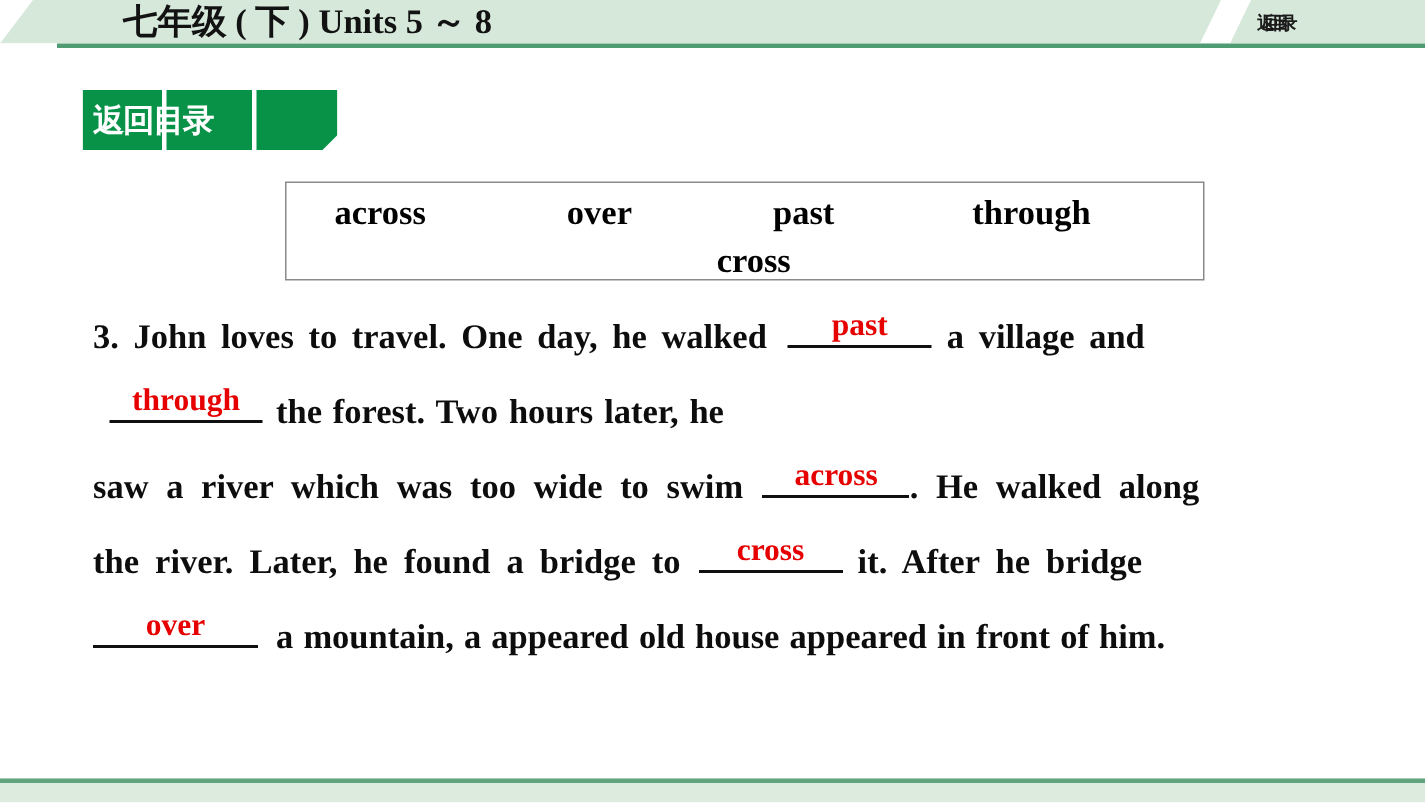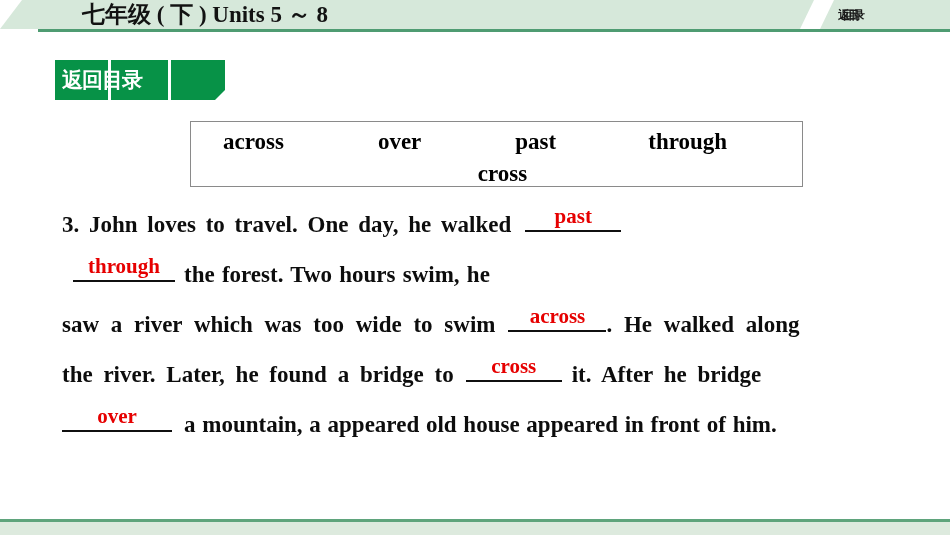--- a/index.html
+++ b/index.html
@@ -229,25 +229,25 @@
     <span class="wb-word">through</span>
   </div>
   <div class="wordbank-row r2">
     <span class="wb-word">cross</span>
   </div>
 </div>
 
 <div class="passage">
 
   <div class="pline ls-1">
-    <span class="seg">3. John loves to travel. One day, he walked</span><span class="blank" style="width:96px;margin-left:14px;margin-right:10px;"><span class="ans">past</span></span>
+    <span class="seg">3. John loves to travel. One day, he walked</span><span class="blank" style="width:96px;margin-left:14px;margin-right:10px;"><span class="ans">past</span></span><span class="seg">a village and</span>
   </div>
 
   <div class="pline ls-2">
-    <span class="blank" style="width:102px;margin-left:11px;margin-right:9px;"><span class="ans">through</span></span><span class="seg">the forest. Two hours swim, he</span>
+    <span class="blank" style="width:102px;margin-left:11px;margin-right:9px;"><span class="ans">through</span></span><span class="seg">the forest. Two hours later, he</span>
   </div>
 
   <div class="pline ls-3">
     <span class="seg">saw a river which was too wide to swim</span><span class="blank" style="width:98px;margin-left:13px;margin-right:0px;"><span class="ans">across</span></span><span class="seg">. He walked along</span>
   </div>
 
   <div class="pline ls-4">
     <span class="seg">the river. Later, he found a bridge to</span><span class="blank" style="width:96px;margin-left:12px;margin-right:10px;"><span class="ans">cross</span></span><span class="seg">it. After he bridge</span>
   </div>
 

